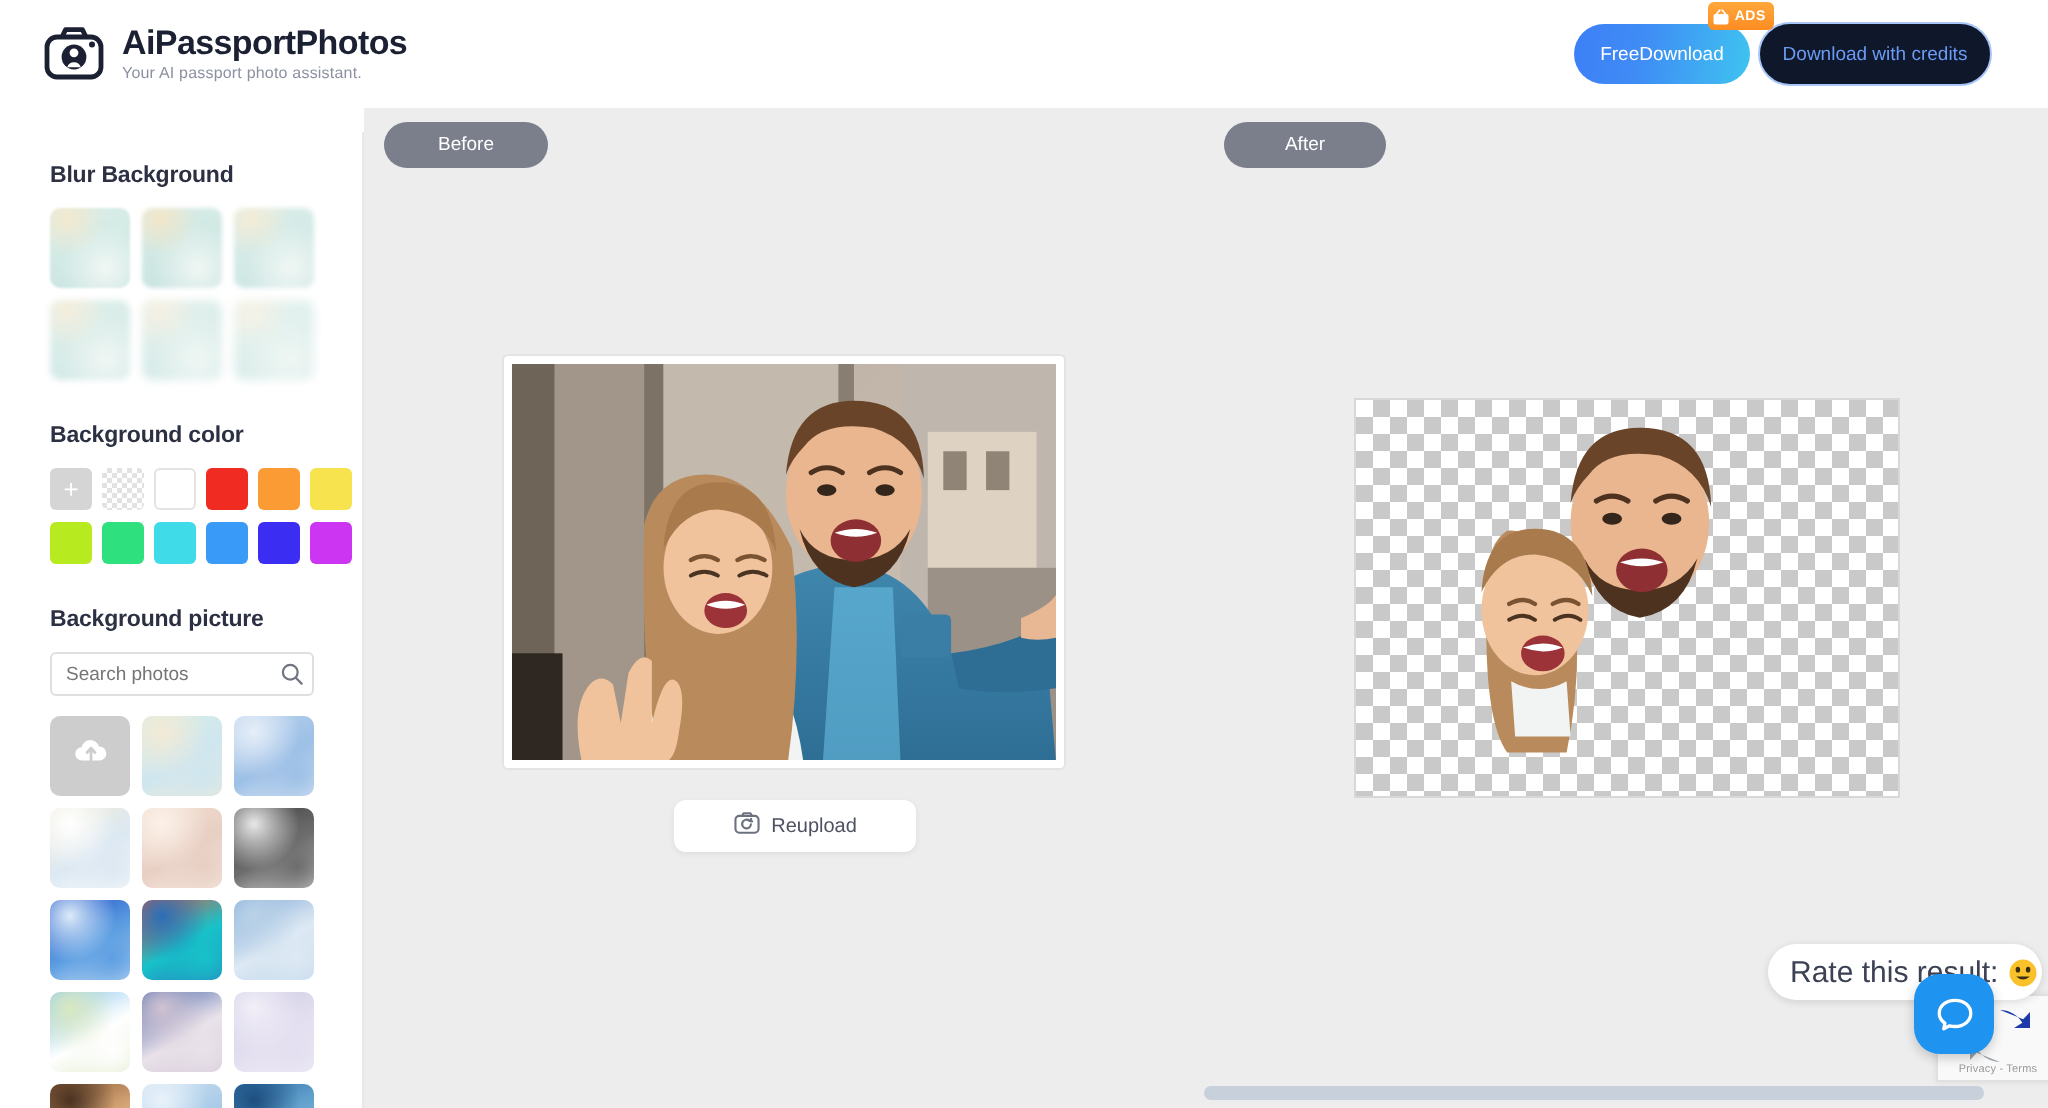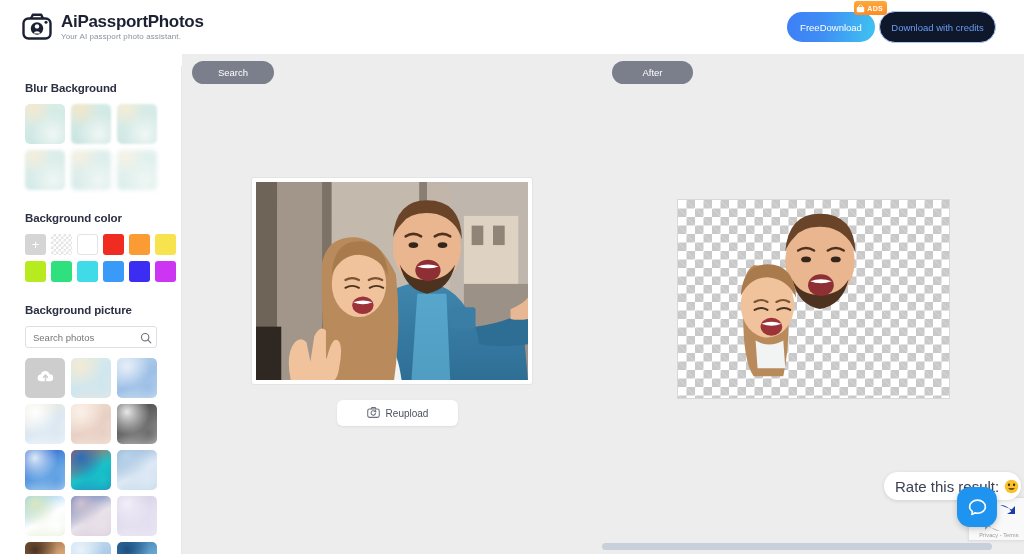--- a/index.html
+++ b/index.html
@@ -285,21 +285,21 @@
           <div class="photo-cell" style="background: radial-gradient(circle at 25% 20%, rgb(74, 51, 34) 0%, transparent 52%), radial-gradient(circle at 78% 72%, rgb(216, 168, 120) 0%, transparent 60%), linear-gradient(150deg, rgb(138, 90, 54) 0%, rgb(216, 168, 120) 55%, rgb(74, 51, 34) 100%);"></div>
           <div class="photo-cell" style="background: radial-gradient(circle at 25% 20%, rgb(232, 242, 250) 0%, transparent 52%), radial-gradient(circle at 78% 72%, rgb(168, 202, 232) 0%, transparent 60%), linear-gradient(150deg, rgb(207, 226, 242) 0%, rgb(168, 202, 232) 55%, rgb(232, 242, 250) 100%);"></div>
           <div class="photo-cell" style="background: radial-gradient(circle at 25% 20%, rgb(29, 79, 128) 0%, transparent 52%), radial-gradient(circle at 78% 72%, rgb(106, 168, 210) 0%, transparent 60%), linear-gradient(150deg, rgb(47, 111, 168) 0%, rgb(106, 168, 210) 55%, rgb(29, 79, 128) 100%);"></div>
         </div>
 
     </div>
   </div>
 
   <div class="canvas">
 
-    <div class="pill" id="pill-before">Search</div>
+    <div class="pill" id="pill-before">Before</div>
     <div class="pill" id="pill-after">After</div>
 
     <div class="photo-before">
       <svg viewBox="0 0 280 206" width="100%" height="100%" preserveAspectRatio="xMidYMid slice">
         <defs>
           <linearGradient id="wall" x1="0" y1="0" x2="1" y2="1">
             <stop offset="0%" stop-color="#b9ada0"></stop>
               <stop offset="100%" stop-color="#cfc5b8"></stop>
           </linearGradient>
           <linearGradient id="denim" x1="0" y1="0" x2="0" y2="1">

